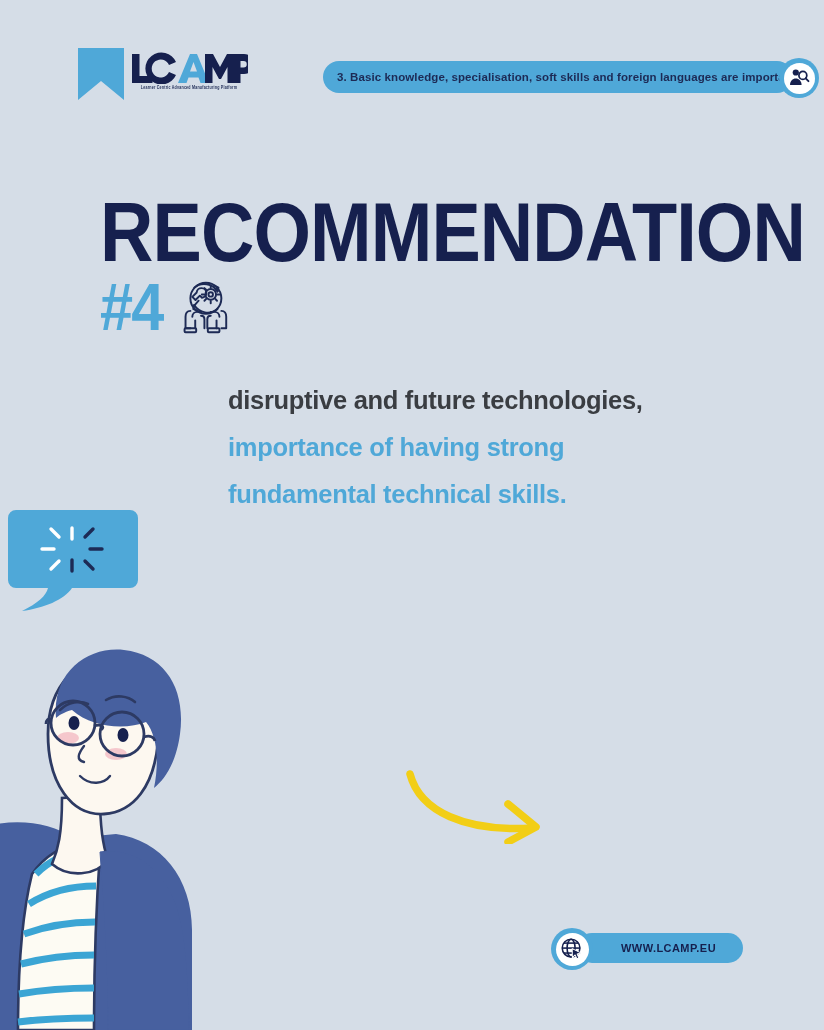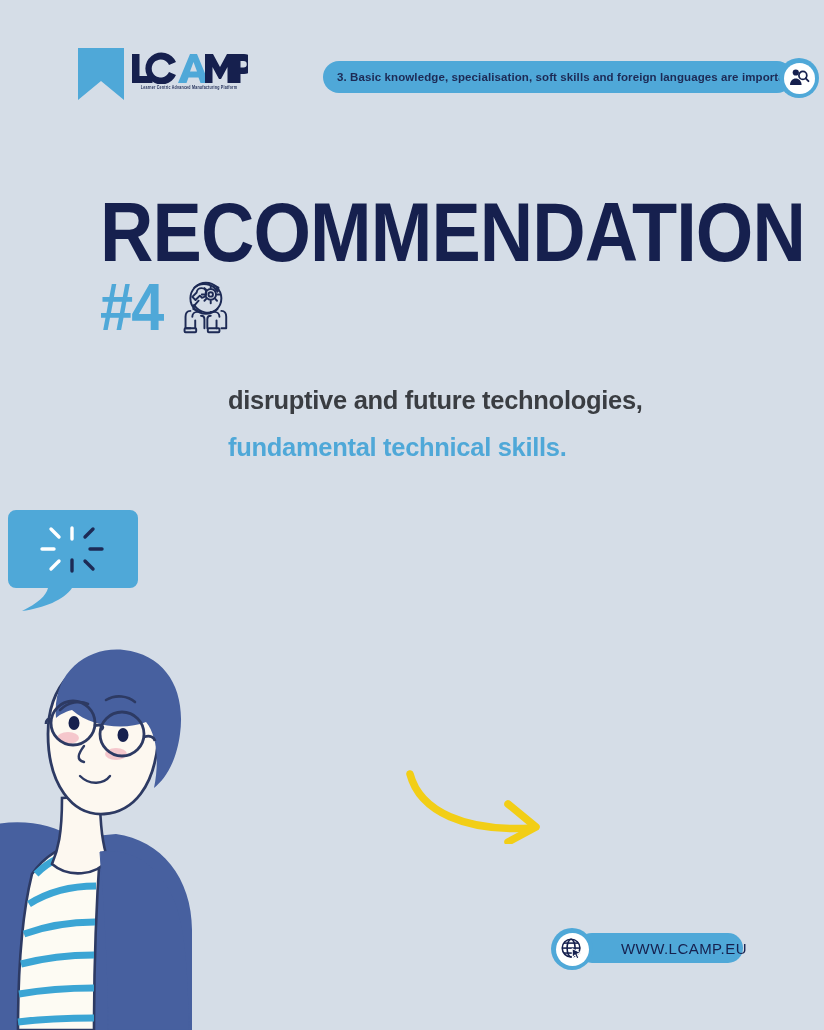--- a/index.html
+++ b/index.html
@@ -213,22 +213,22 @@
     top: 5px;
     width: 166px;
     height: 30px;
     background: #4fa8d8;
     border-radius: 16px;
     display: flex;
     align-items: center;
   }
   .footer-url {
     padding-left: 44px;
-    font-size: 15px;
-    font-weight: 400;
+    font-size: 11px;
+    font-weight: 700;
     letter-spacing: 0.45px;
     color: #16204e;
     white-space: nowrap;
   }
   .footer-globe {
     position: absolute;
     left: 0;
     top: 0;
     width: 42px;
     height: 42px;
@@ -319,20 +319,21 @@
           <path d="M41 41 c-2 0 -3.5 1.5 -3.5 3.5 v9.5"></path>
           <rect x="14" y="54" width="12" height="4" rx="1"></rect>
           <rect x="38" y="54" width="12" height="4" rx="1"></rect>
         </g>
       </svg>
     </div>
   </div>
 
   <div class="body-copy">
     <div class="body-line">disruptive and future technologies,</div>
+    <div class="body-line accent">importance of having strong</div>
     <div class="body-line accent">fundamental technical skills.</div>
   </div>
 
   <svg class="speech-bubble" viewBox="0 0 130 106">
     <path d="M8 2 H122 a8 8 0 0 1 8 8 V72 a8 8 0 0 1 -8 8 H64 C56 92 36 100 14 103 C30 95 38 88 40 80 H8 a8 8 0 0 1 -8 -8 V10 a8 8 0 0 1 8 -8 Z" fill="#4fa8d8"></path>
     <g stroke-width="3.4" stroke-linecap="round">
       <line x1="64" y1="20" x2="64" y2="31" stroke="#ffffff"></line>
       <line x1="64" y1="52" x2="64" y2="63" stroke="#1d2a55"></line>
       <line x1="34" y1="41" x2="46" y2="41" stroke="#ffffff"></line>
       <line x1="82" y1="41" x2="94" y2="41" stroke="#1d2a55"></line>

